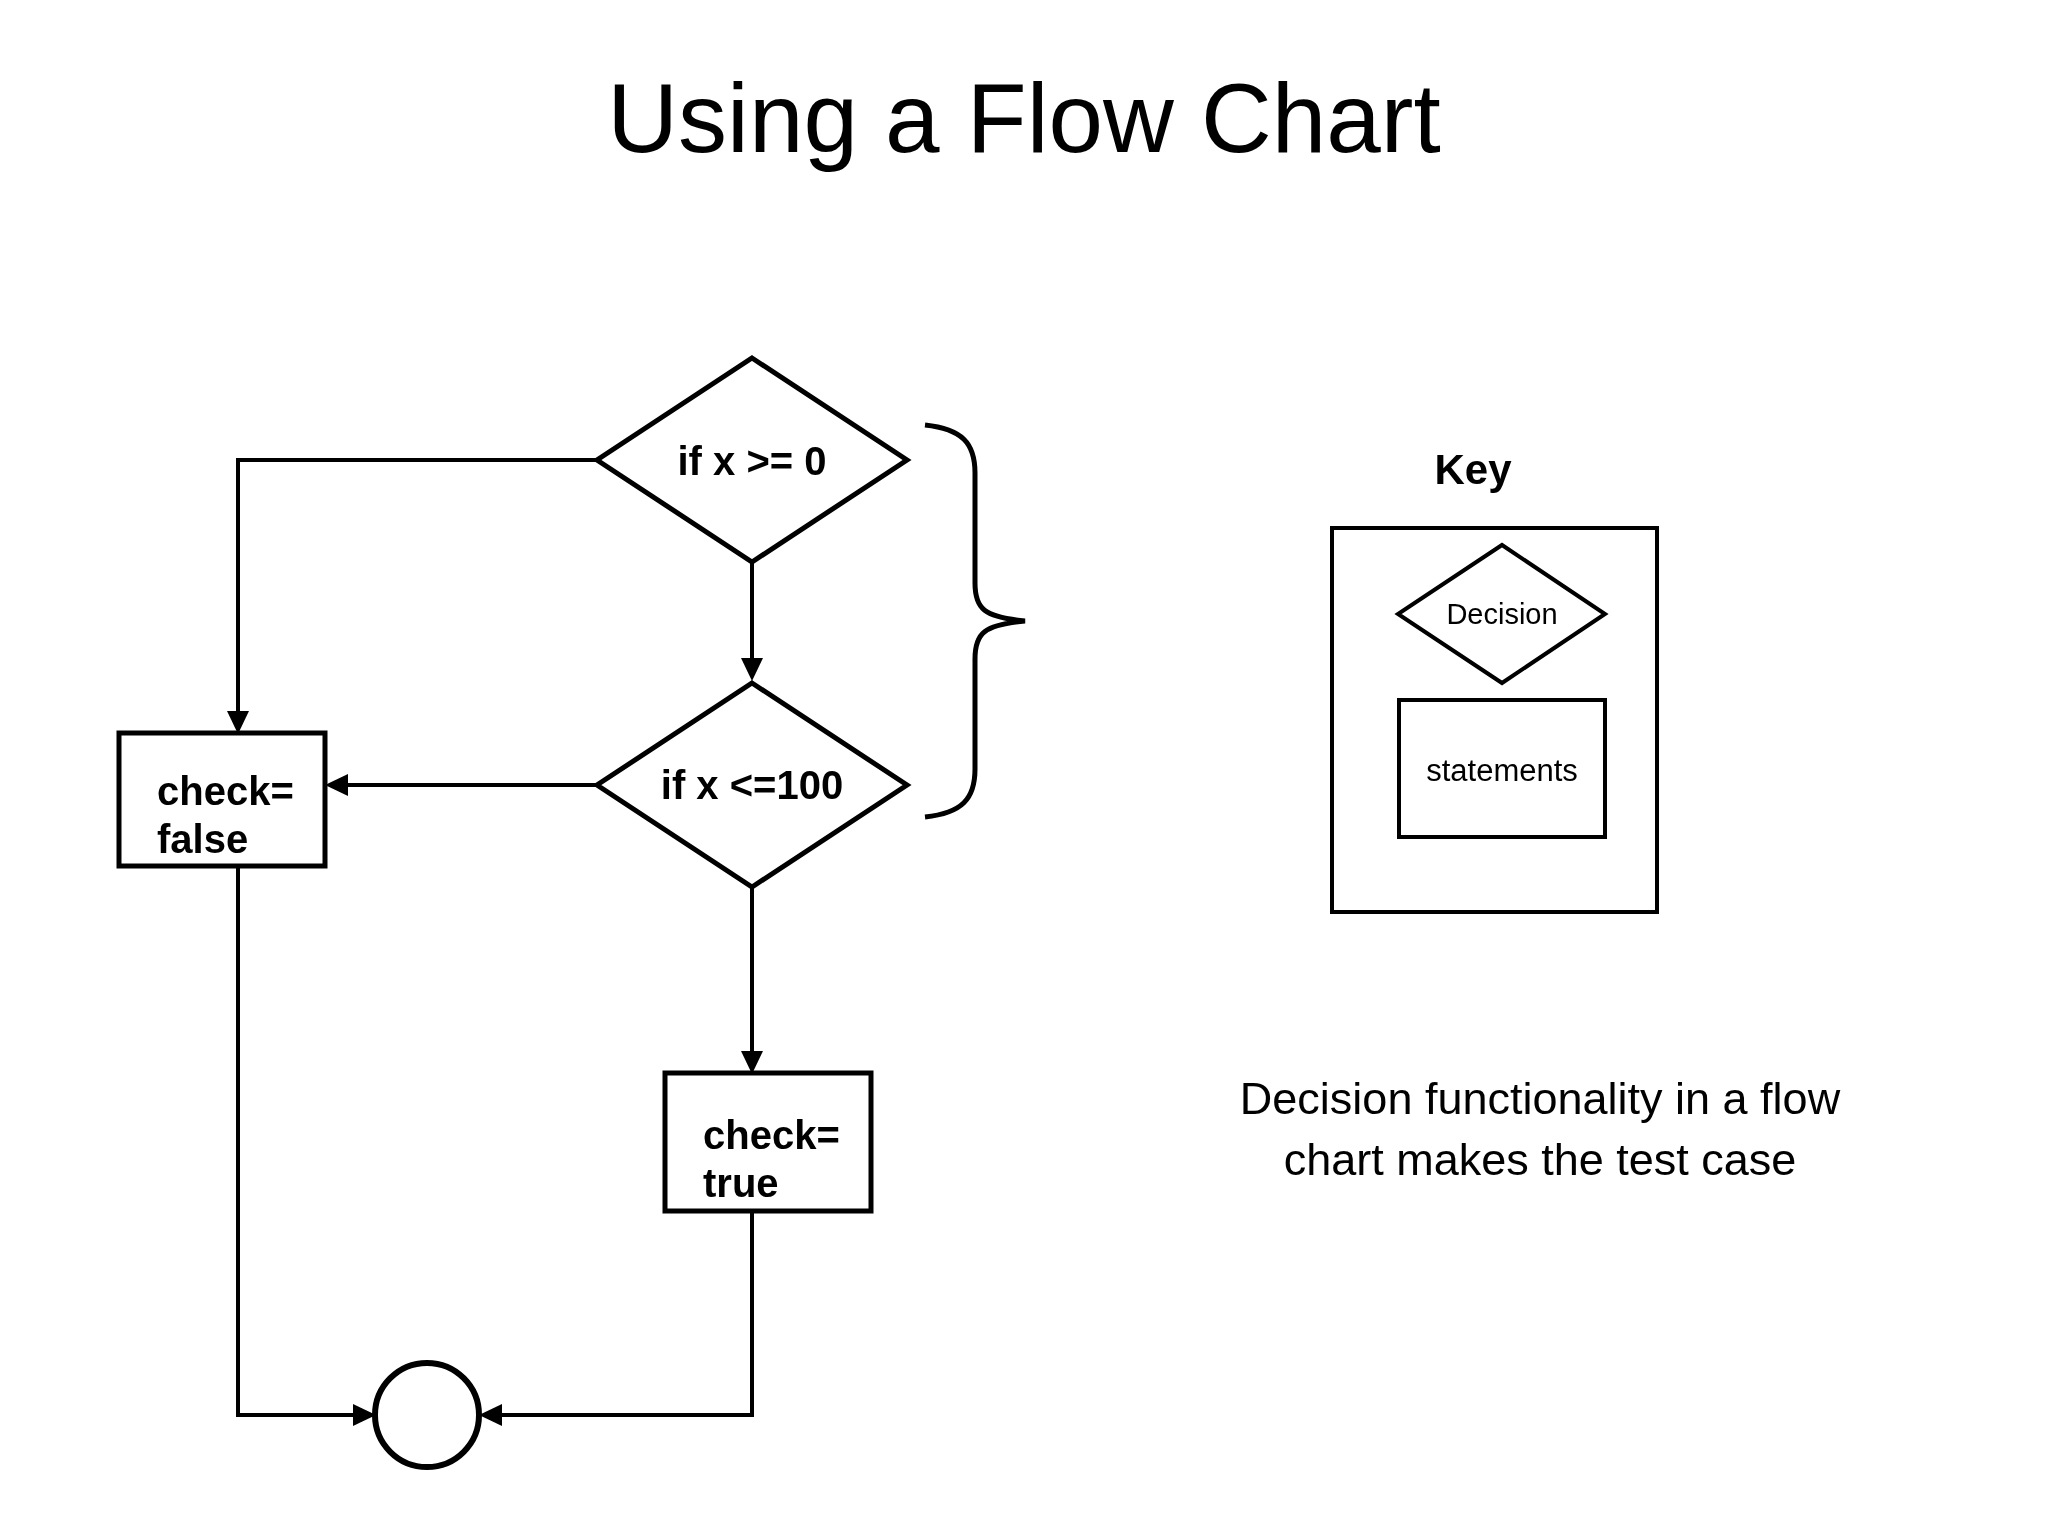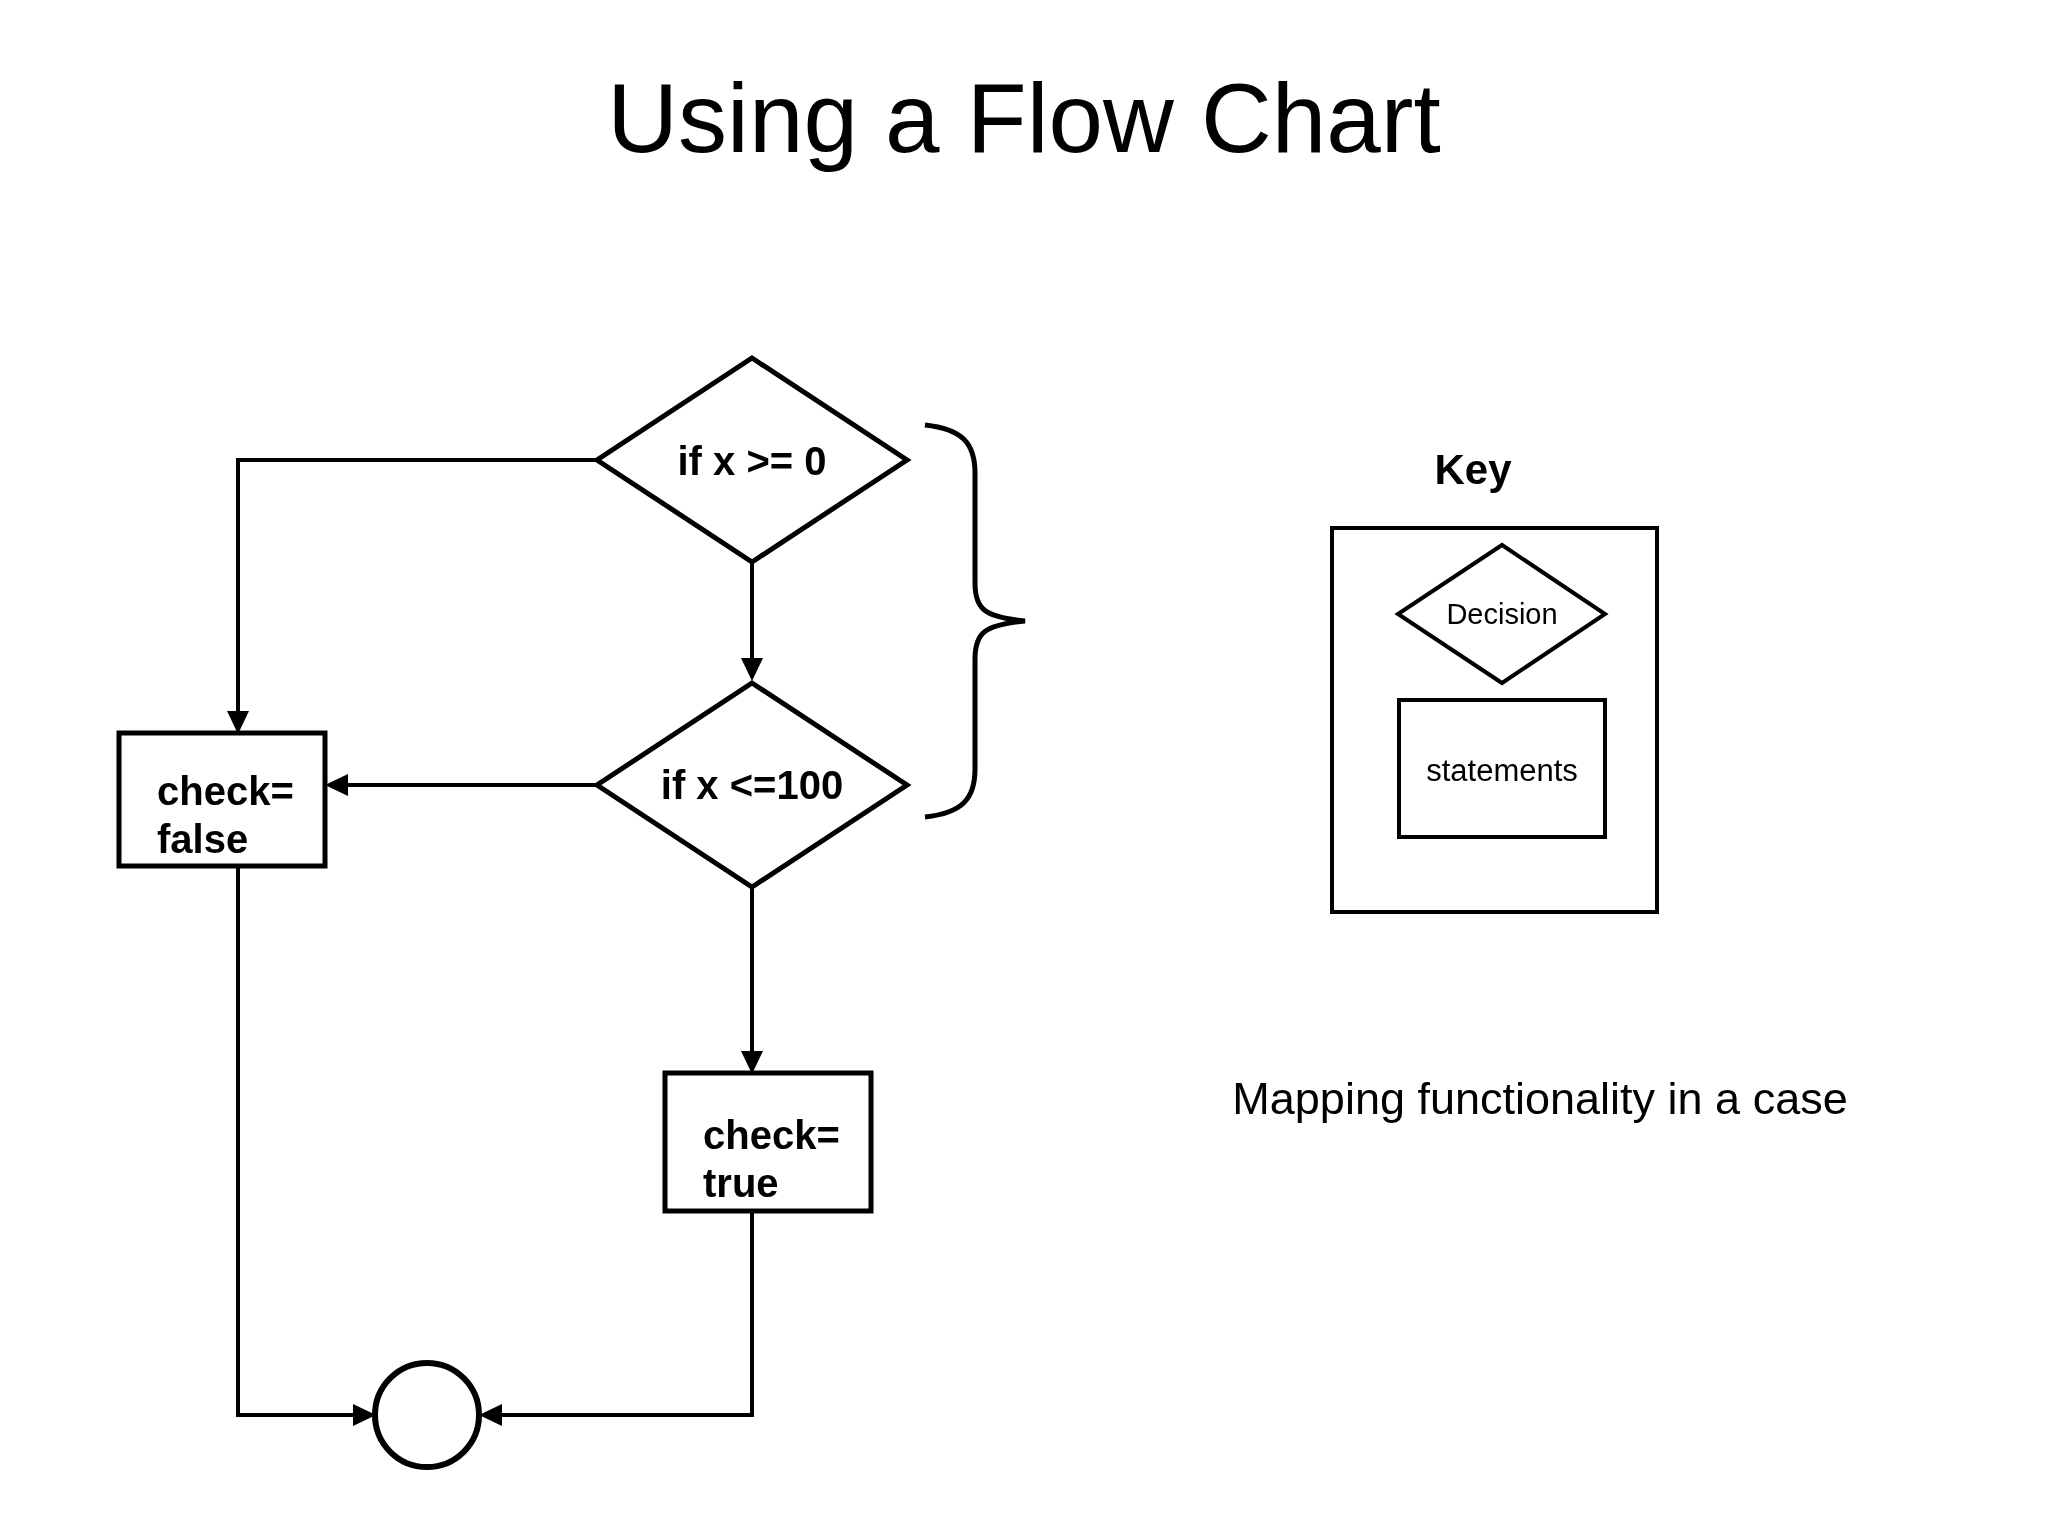--- a/index.html
+++ b/index.html
@@ -129,16 +129,17 @@
 
     <text class="key-title" x="1473" y="484">Key</text>
     <rect class="keyshape" x="1332" y="528" width="325" height="384"></rect>
     <polygon class="keyshape" points="1502,545 1605,614 1502,683 1398,614"></polygon>
     <text class="key-label" x="1502" y="624">Decision</text>
     <rect class="keyshape" x="1399" y="700" width="206" height="137"></rect>
     <text class="key-label" x="1502" y="781" style="font-size:31px">statements</text>
   </svg>
 
   <div class="caption">
-    <div>Mapping functionality in a case</div>
+    <div>Decision functionality in a flow</div>
+    <div>chart makes the test case</div>
   </div>
 
 </div>
 
 </body></html>

